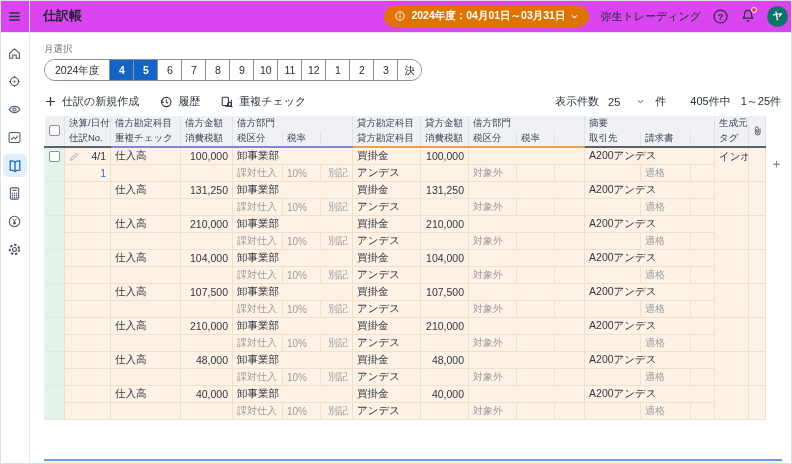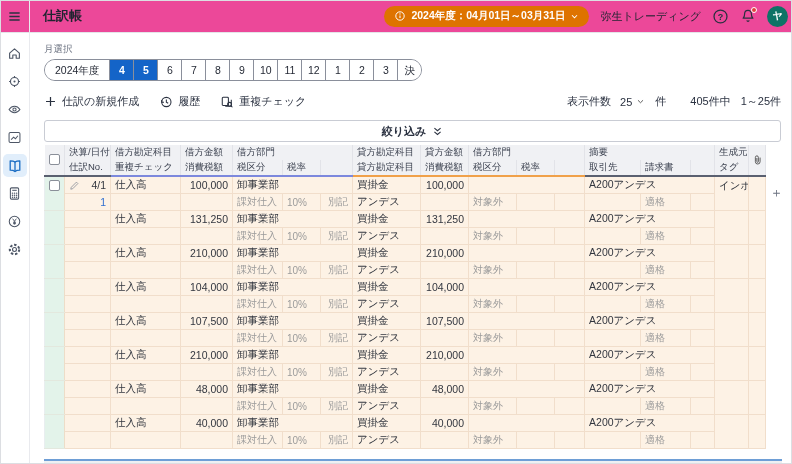--- a/index.html
+++ b/index.html
@@ -1,21 +1,21 @@
 <!DOCTYPE html>
 <html><head>
 <meta charset="utf-8">
 <style>
   * { box-sizing: border-box; margin: 0; padding: 0; }
   html,body { width:792px; height:464px; overflow:hidden; background:#fff;
     font-family:"Liberation Sans","DejaVu Sans",sans-serif; color:#2a3140; }
   .frame { position:fixed; inset:0; border:1px solid #dcdee2; pointer-events:none; z-index:99; }
 
   
-  .topbar { height:33px; display:flex; align-items:center; border-bottom:1px solid #e4e5e9; background:#ec4899; }
+  .topbar { height:33px; display:flex; align-items:center; border-bottom:1px solid #e4e5e9; background:#d946ef; }
   .topbar-left { width:30px; height:100%; display:flex; align-items:center; justify-content:center; border-right:1px solid #e9eaee; }
   .hamburger { background:none; border:none; cursor:pointer; color:#2a3140; display:flex; }
   .page-title { font-size:13px; font-weight:700; color:#1f2430; margin-left:13px; }
   .topbar-right { margin-left:auto; display:flex; align-items:center; gap:11px; padding-right:4px; }
   .fiscal-badge { display:flex; align-items:center; gap:5px; background:#DE7300; color:#fff; border:none;
      border-radius:11px; height:21px; padding:0 10px; font-size:10.5px; font-weight:700; cursor:pointer; }
   .company { font-size:11px; color:#1f2430; }
   .iconbtn { background:none; border:none; cursor:pointer; color:#2a3140; display:flex; position:relative; padding:0; }
   .bell-dot { position:absolute; top:-1px; right:-1px; width:6px; height:6px; border-radius:50%; background:#E23D3D; border:1px solid #fff; }
   .avatar { width:21px; height:21px; border-radius:50%; background:#0E7366; color:#fff; font-size:10px; font-weight:700;
@@ -34,21 +34,21 @@
   .month-selector { display:inline-flex; border:1px solid #8a8f9b; border-radius:12px; overflow:hidden; height:22px; background:#fff; }
   .seg { min-width:24px; padding:0 5px; font-size:10.5px; color:#1f2430; background:#fff; border:none;
      border-left:1px solid #8a8f9b; line-height:20px; text-align:center; cursor:pointer; }
   .seg.year { border-left:none; padding:0 10px; cursor:default; }
   .seg.sel { background:#1464C8; color:#fff; font-weight:700; }
 
   
   .toolbar { display:flex; align-items:center; margin-top:9px; height:23px; font-size:11px; color:#2a3140; padding-right:11px; }
   .tbtn { display:flex; align-items:center; gap:5px; background:none; border:none; font-size:11px; color:#2a3140; cursor:pointer; margin-right:20px; }
   .toolbar-right { margin-left:auto; display:flex; align-items:center; font-size:11px; }
-  .count-select { display:flex; align-items:center; gap:4px; background:none; border:none; font-size:11px; color:#2a3140; cursor:pointer; margin:0 10px 0 9px; }
+  .count-select { display:flex; align-items:center; gap:16px; background:none; border:none; font-size:11px; color:#2a3140; cursor:pointer; margin:0 10px 0 9px; }
   .unit { margin-right:24px; }
   .total { margin-right:10px; }
 
   
   .filter-bar { margin-top:7px; width:737px; height:22px; background:#fff; border:1px solid #c9ccd4; border-radius:3px;
      display:flex; align-items:center; justify-content:center; gap:6px; font-size:11px; font-weight:700; color:#2a3140; cursor:pointer; }
 
   
   .table-wrap { margin-top:3px; width:738px; border-right:6px solid #c4b5fd; }
   table { border-collapse:collapse; table-layout:fixed; width:737px; }
@@ -228,26 +228,20 @@
           <svg width="9" height="9" viewBox="0 0 16 16">
               <path d="M3.5 5.8 8 10.2l4.5-4.4" fill="none" stroke="#555" stroke-width="1.7"></path>
             </svg>
         </button>
         <span class="unit">件</span>
         <span class="total">405件中</span>
         <span>1～25件</span>
       </div>
     </div>
 
-    <button class="filter-bar">
-      <span>絞り込み</span>
-      <svg width="11" height="11" viewBox="0 0 16 16">
-          <path d="M3.5 3 8 6.8 12.5 3M3.5 8.5 8 12.3l4.5-3.8" fill="none" stroke="currentColor" stroke-width="1.6"></path>
-        </svg>
-    </button>
 
     <div class="table-wrap">
       <table>
         <colgroup>
           <col style="width:20px">
             <col style="width:46px">
             <col style="width:70px">
             <col style="width:52px">
           <col style="width:50px">
             <col style="width:38px">

